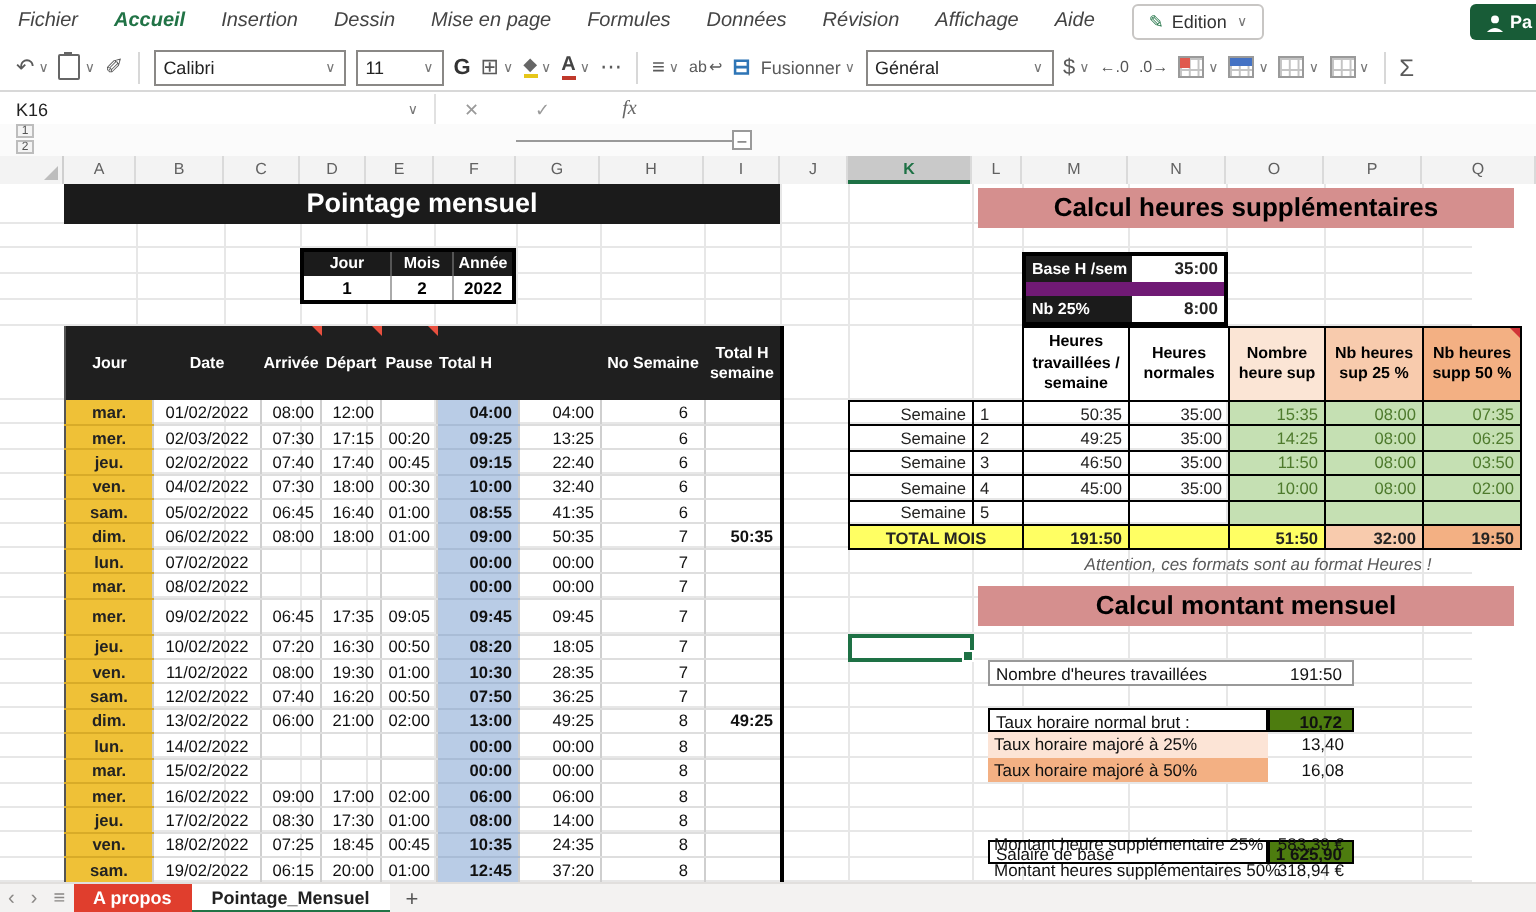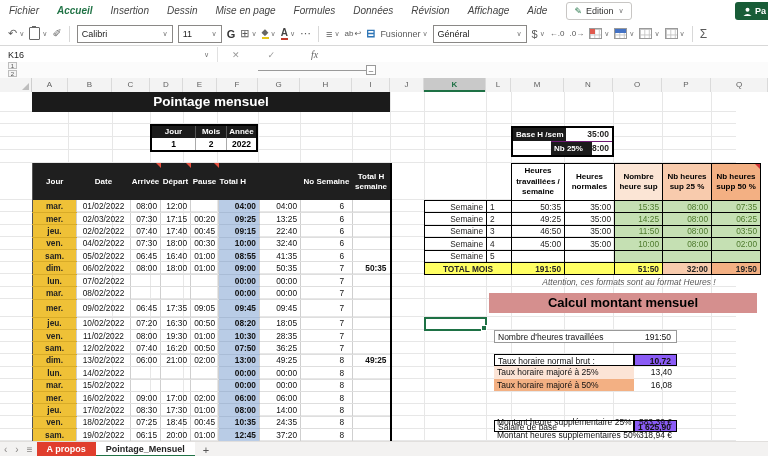--- a/index.html
+++ b/index.html
@@ -111,21 +111,21 @@
   .mrow{display:flex;height:12.4px;align-items:center;}
   .mrow .lab{font-size:8.5px;color:#111;white-space:nowrap;}
   .mrow .val{font-size:8.5px;color:#111;text-align:right;}
   .hoursbox{left:494px;top:238px;width:183px;height:13px;border:1px solid #999;display:flex;align-items:center;background:#fff;}
   .hoursbox .lab{flex:1;padding-left:3px;}
   .hoursbox .val{width:60px;padding-right:5px;}
   .blockrow{left:494px;width:183px;}
   .blockrow .lab{width:140px;height:12.4px;line-height:12.4px;padding-left:3px;box-sizing:border-box;}
   .blockrow .val{flex:1;height:12.4px;line-height:12.4px;padding-right:5px;box-sizing:border-box;}
   .lab.boxed{border:1px solid #000;background:#fff;}
-  .val.gray{border:1px solid #000;background:#8b5cf6;font-weight:bold;}
+  .val.gray{border:1px solid #000;background:#4d7c0f;font-weight:bold;}
   .lab.p25{background:#fce4d6;}
   .lab.p50{background:#f3b083;}
   
   .tabbar{position:absolute;left:0;top:441px;width:768px;height:15px;background:#f3f2f1;border-top:1px solid #e1dfdd;
        display:flex;align-items:center;font-size:9px;}
   .nav{color:#8a8886;margin:0 4px;font-size:10px;}
   .stab{height:15px;line-height:15px;padding:0 10px;color:#333;}
   .stab.red{background:#e03e2d;color:#fff;font-weight:bold;}
   .stab.active{background:#fff;box-shadow:inset 0 -2px 0 #217346;font-weight:bold;color:#222;}
   .addtab{margin-left:8px;color:#555;font-size:11px;}
@@ -603,27 +603,28 @@
             <td>20:00</td>
             <td>01:00</td>
             <td>12:45</td>
             <td>37:20</td>
             <td>8</td>
             <td></td>
           </tr>
         </tbody>
     </table>
 
+    <div class="abs banner-pink" style="left:489px;top:2px;width:268px;height:20px;">Calcul heures supplémentaires</div>
 
     <div class="abs params">
       <div class="row">
         <span class="l">Base H /sem</span>
         <span class="v">35:00</span>
       </div>
-      <div class="row" style="border-top:1px solid #701a75;margin-left:38px;">
+      <div class="row" style="border-top:7px solid #701a75;">
         <span class="l">Nb 25%</span>
         <span class="v">8:00</span>
       </div>
     </div>
 
     <table class="abs wk">
       <colgroup>
           <col style="width:62px">
           <col style="width:25px">
           <col style="width:53px">

